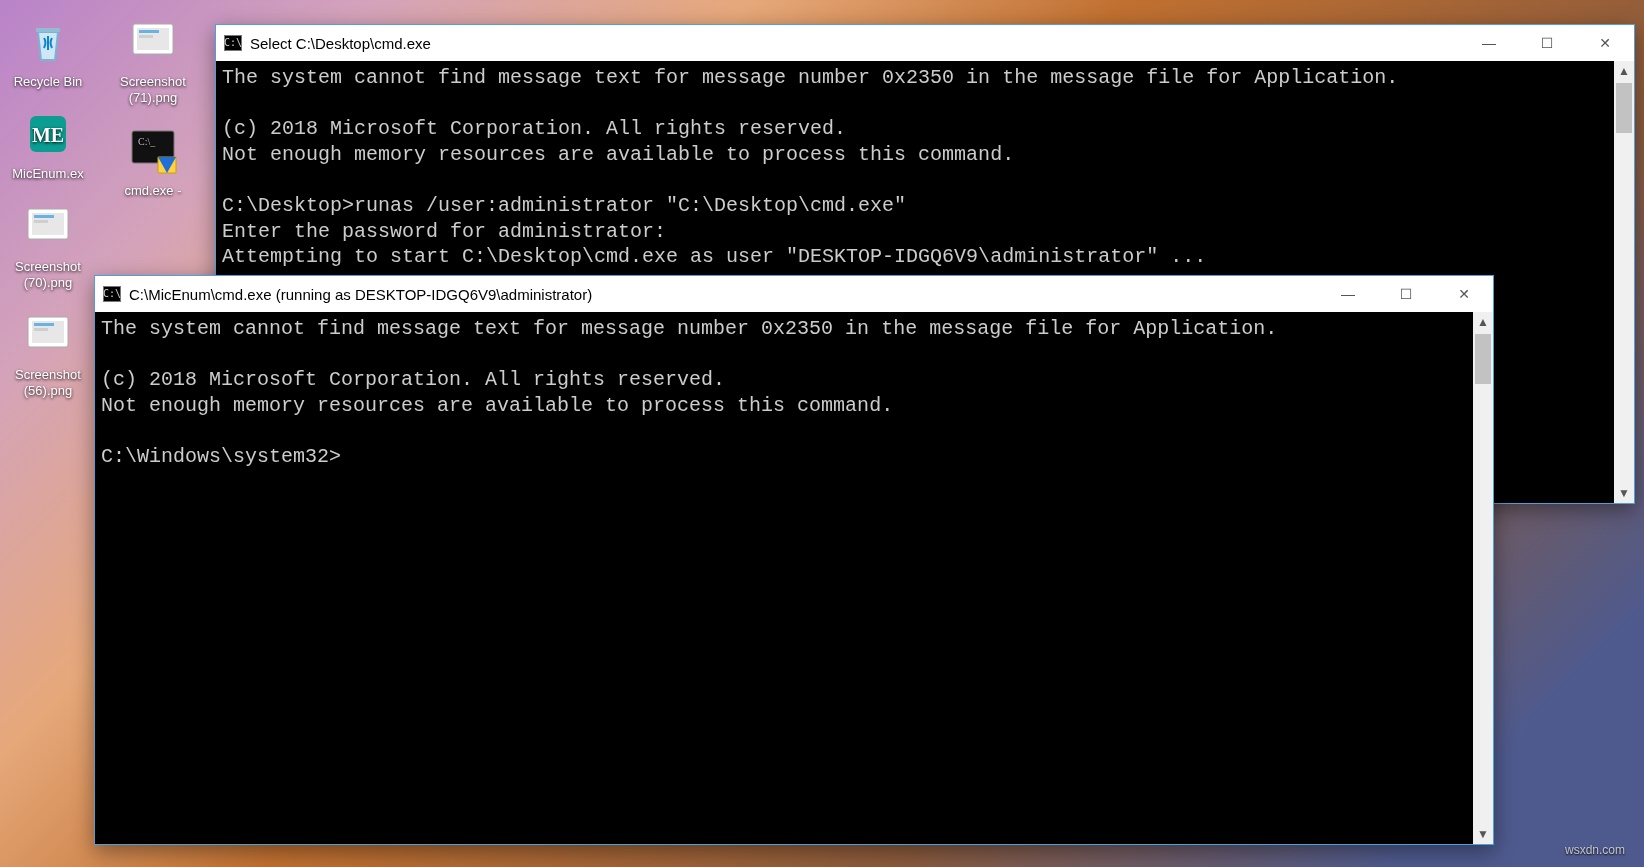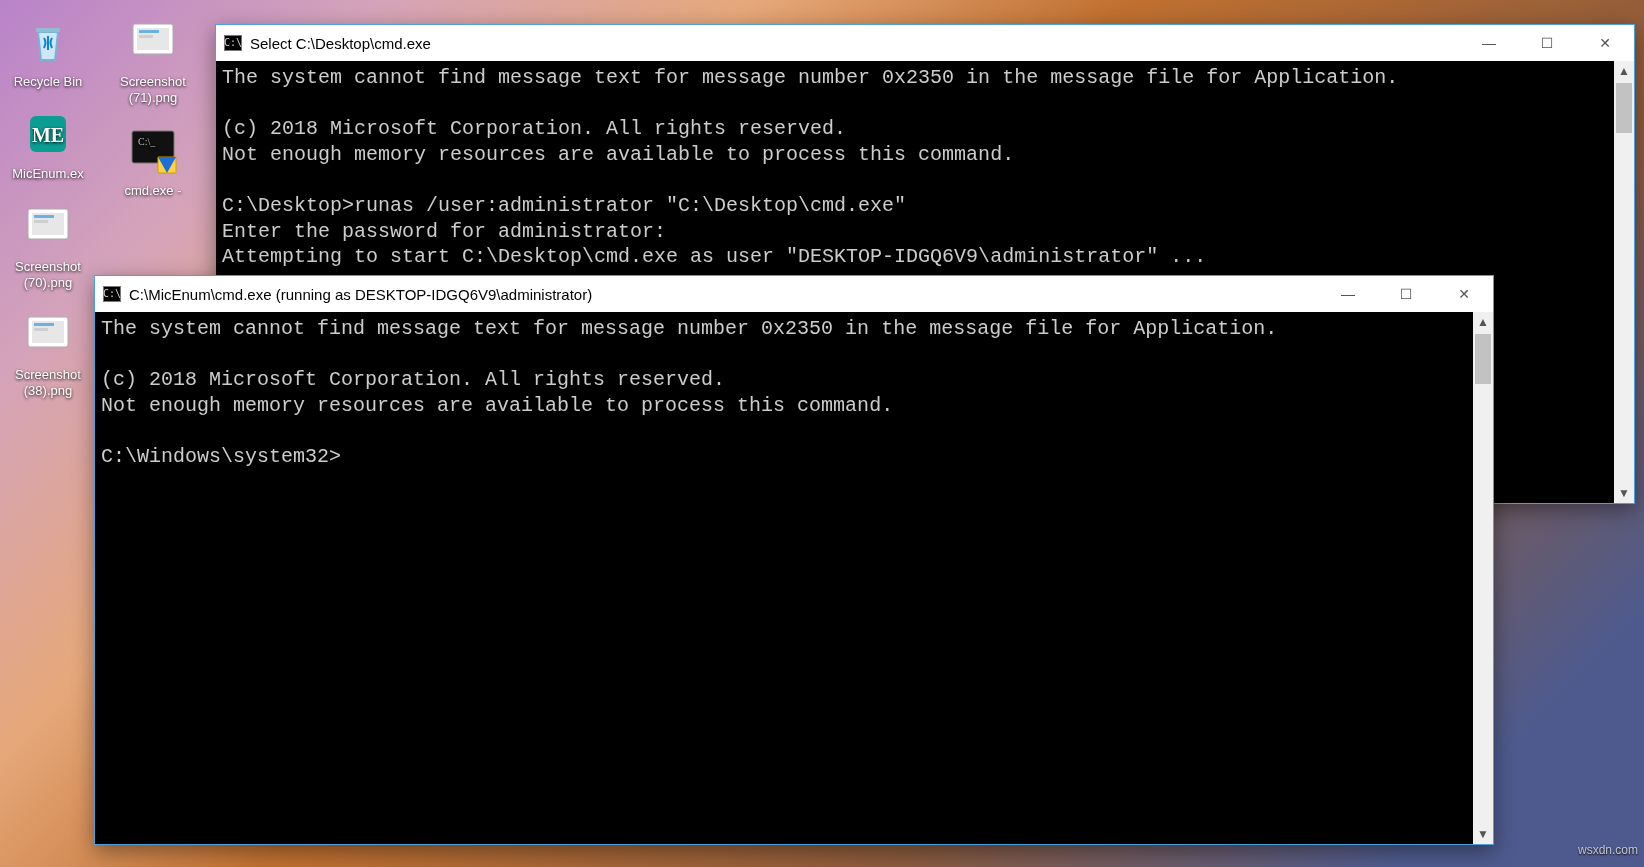--- a/index.html
+++ b/index.html
@@ -72,21 +72,21 @@
   height: 20px; display:flex; align-items:center; justify-content:center;
   font-size:12px; color:#555; background:#f0f0f0;
 }
 .sb-track { flex:1; background:#f0f0f0; position:relative;}
 .sb-thumb {
   position:absolute; left:2px; right:2px; top:2px; height:50px;
   background:#c2c2c2;
 }
 
 .watermark {
-  position:absolute; right:6px; bottom:10px;
+  position:absolute; right:19px; bottom:10px;
   font-size:12px; color:rgba(255,255,255,.7);
   text-shadow:0 1px 2px #000;
 }
 </style>
 </head>
 <body>
 
 <div class="desktop">
 
   <div class="col-1">
@@ -126,21 +126,21 @@
 
     <div class="desktop-icon">
       <div class="glyph">
         <svg width="48" height="44" viewBox="0 0 48 44">
             <rect x="4" y="6" width="40" height="30" rx="2" fill="#fff" stroke="#aaa"></rect>
             <rect x="8" y="10" width="32" height="22" fill="#e7e7e7"></rect>
             <rect x="10" y="12" width="20" height="3" fill="#69b2e6"></rect>
             <rect x="10" y="17" width="14" height="3" fill="#cfcfcf"></rect>
           </svg>
       </div>
-      <div class="icon-label">Screenshot (38).png</div>
+      <div class="icon-label">Screenshot (56).png</div>
     </div>
   </div>
 
   <div class="col-2">
     <div class="desktop-icon">
       <div class="glyph">
         <svg width="48" height="44" viewBox="0 0 48 44">
             <rect x="4" y="6" width="40" height="30" rx="2" fill="#fff" stroke="#aaa"></rect>
             <rect x="8" y="10" width="32" height="22" fill="#e7e7e7"></rect>
             <rect x="10" y="12" width="20" height="3" fill="#69b2e6"></rect>

